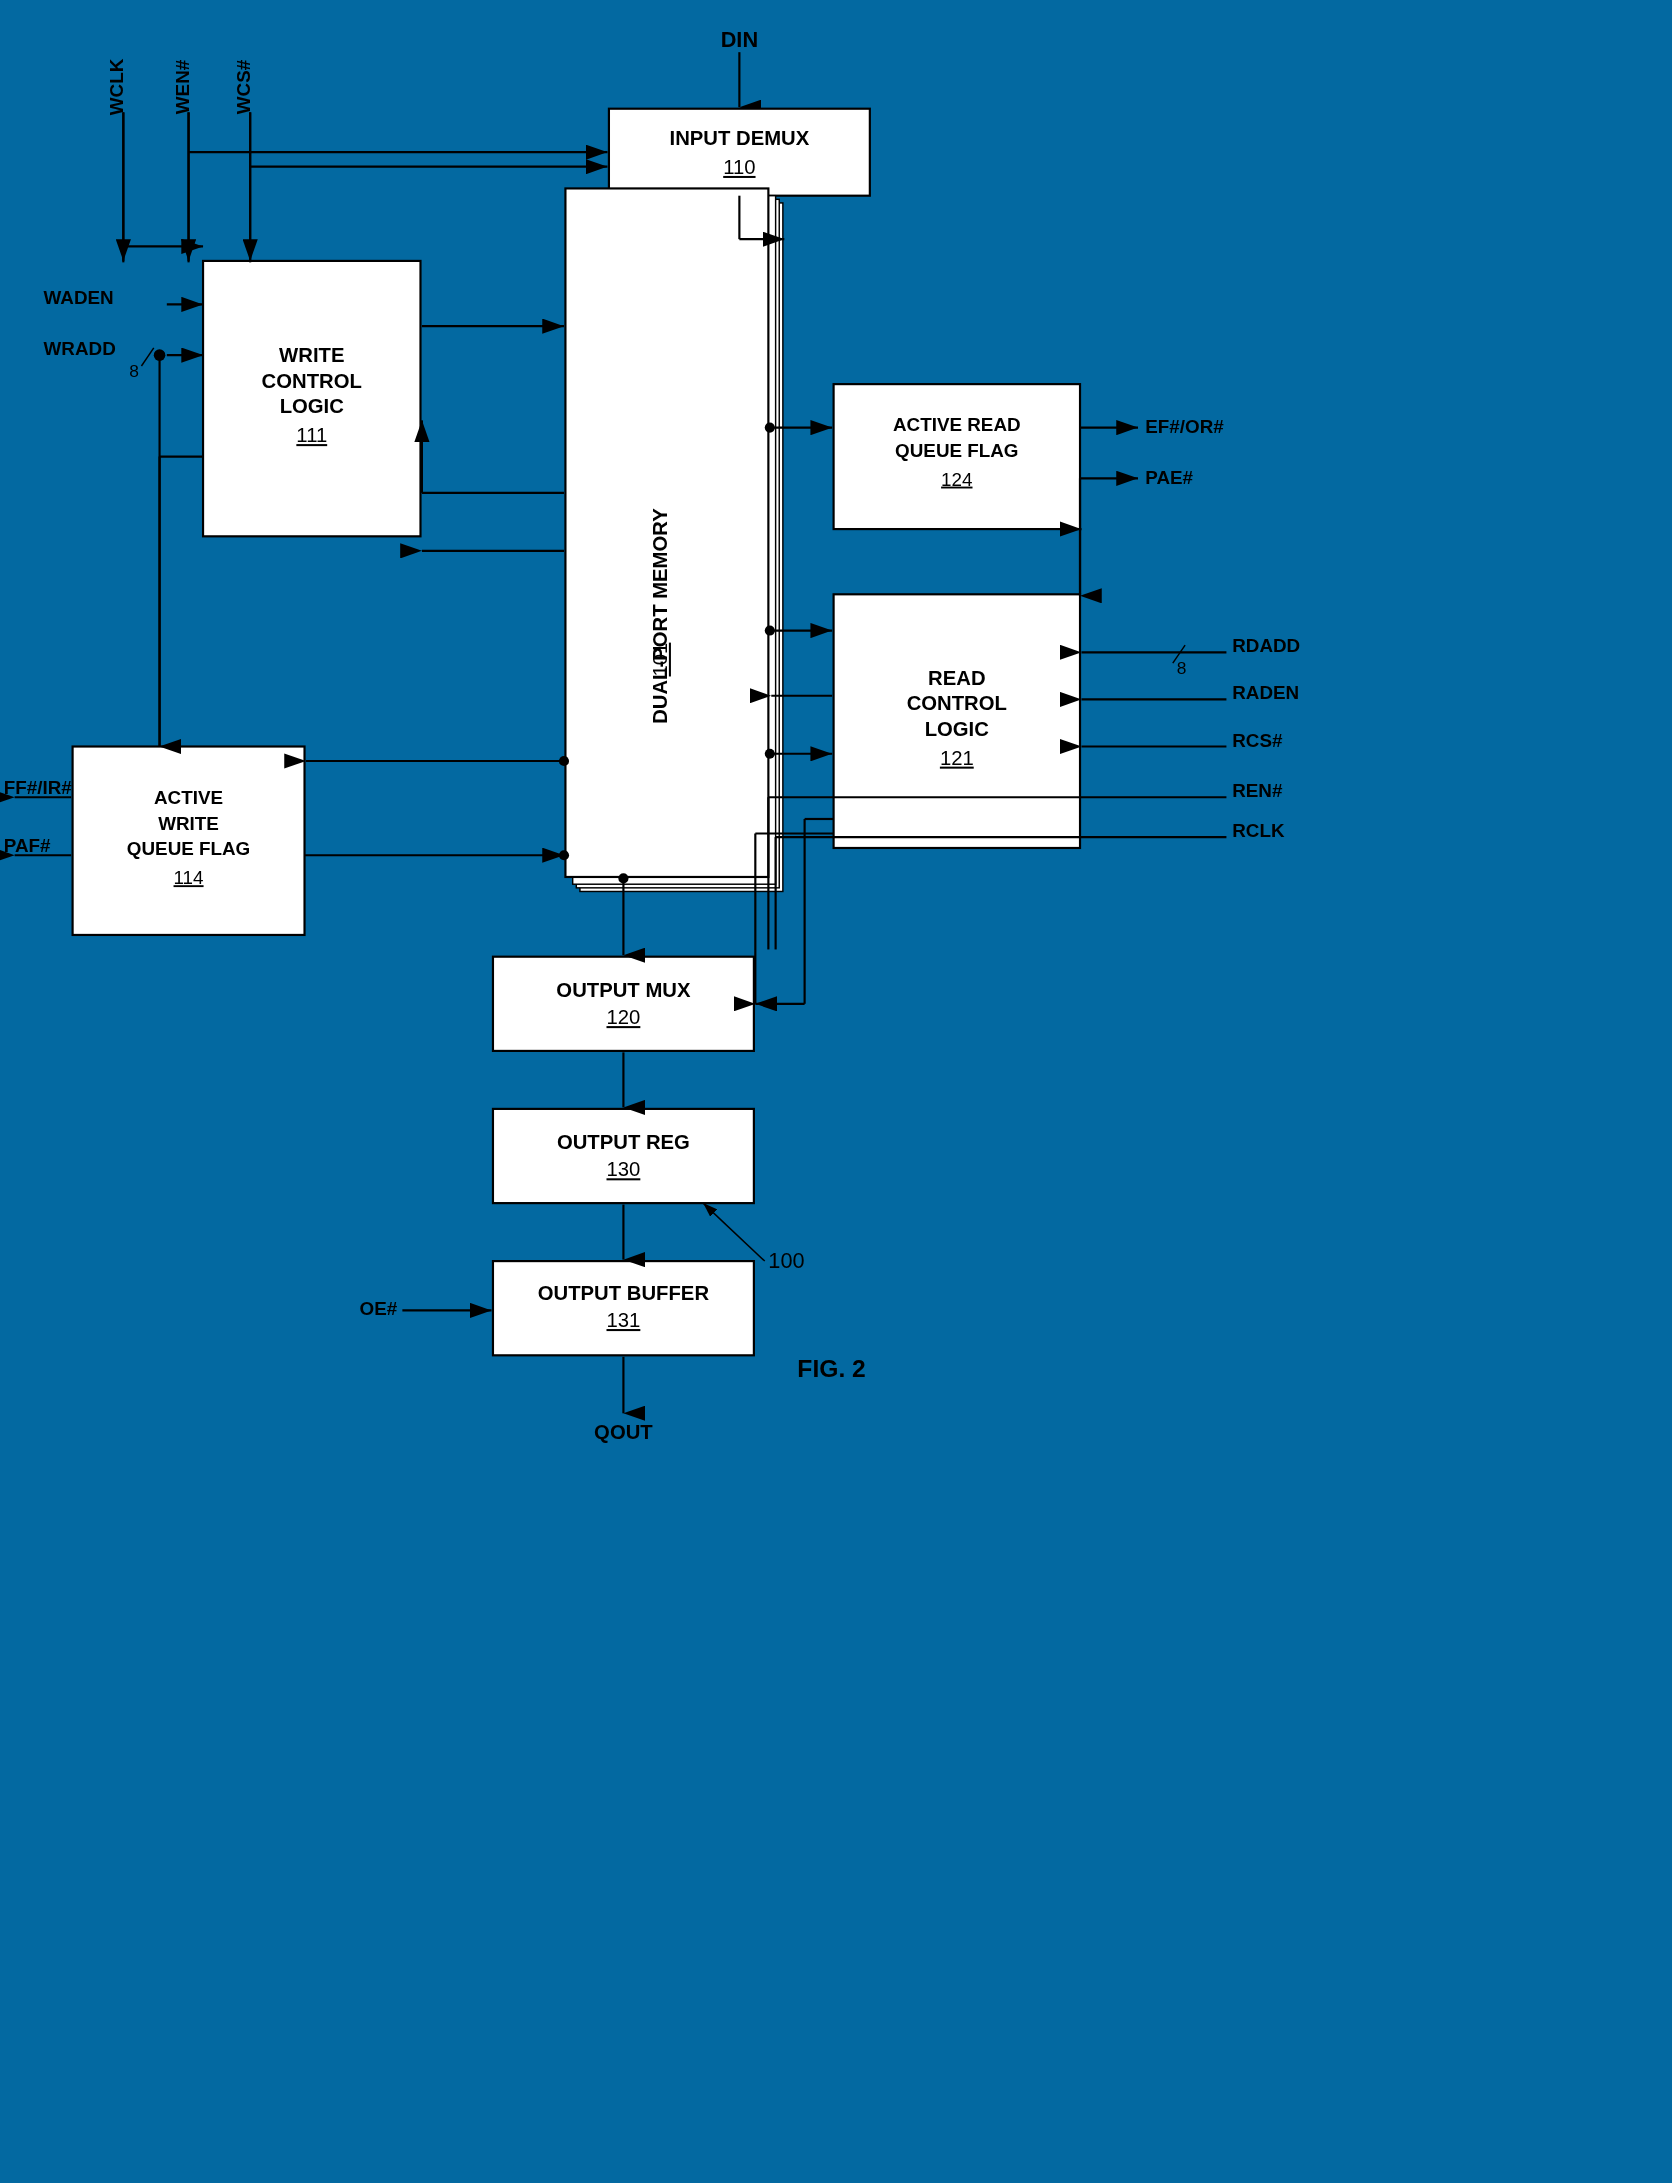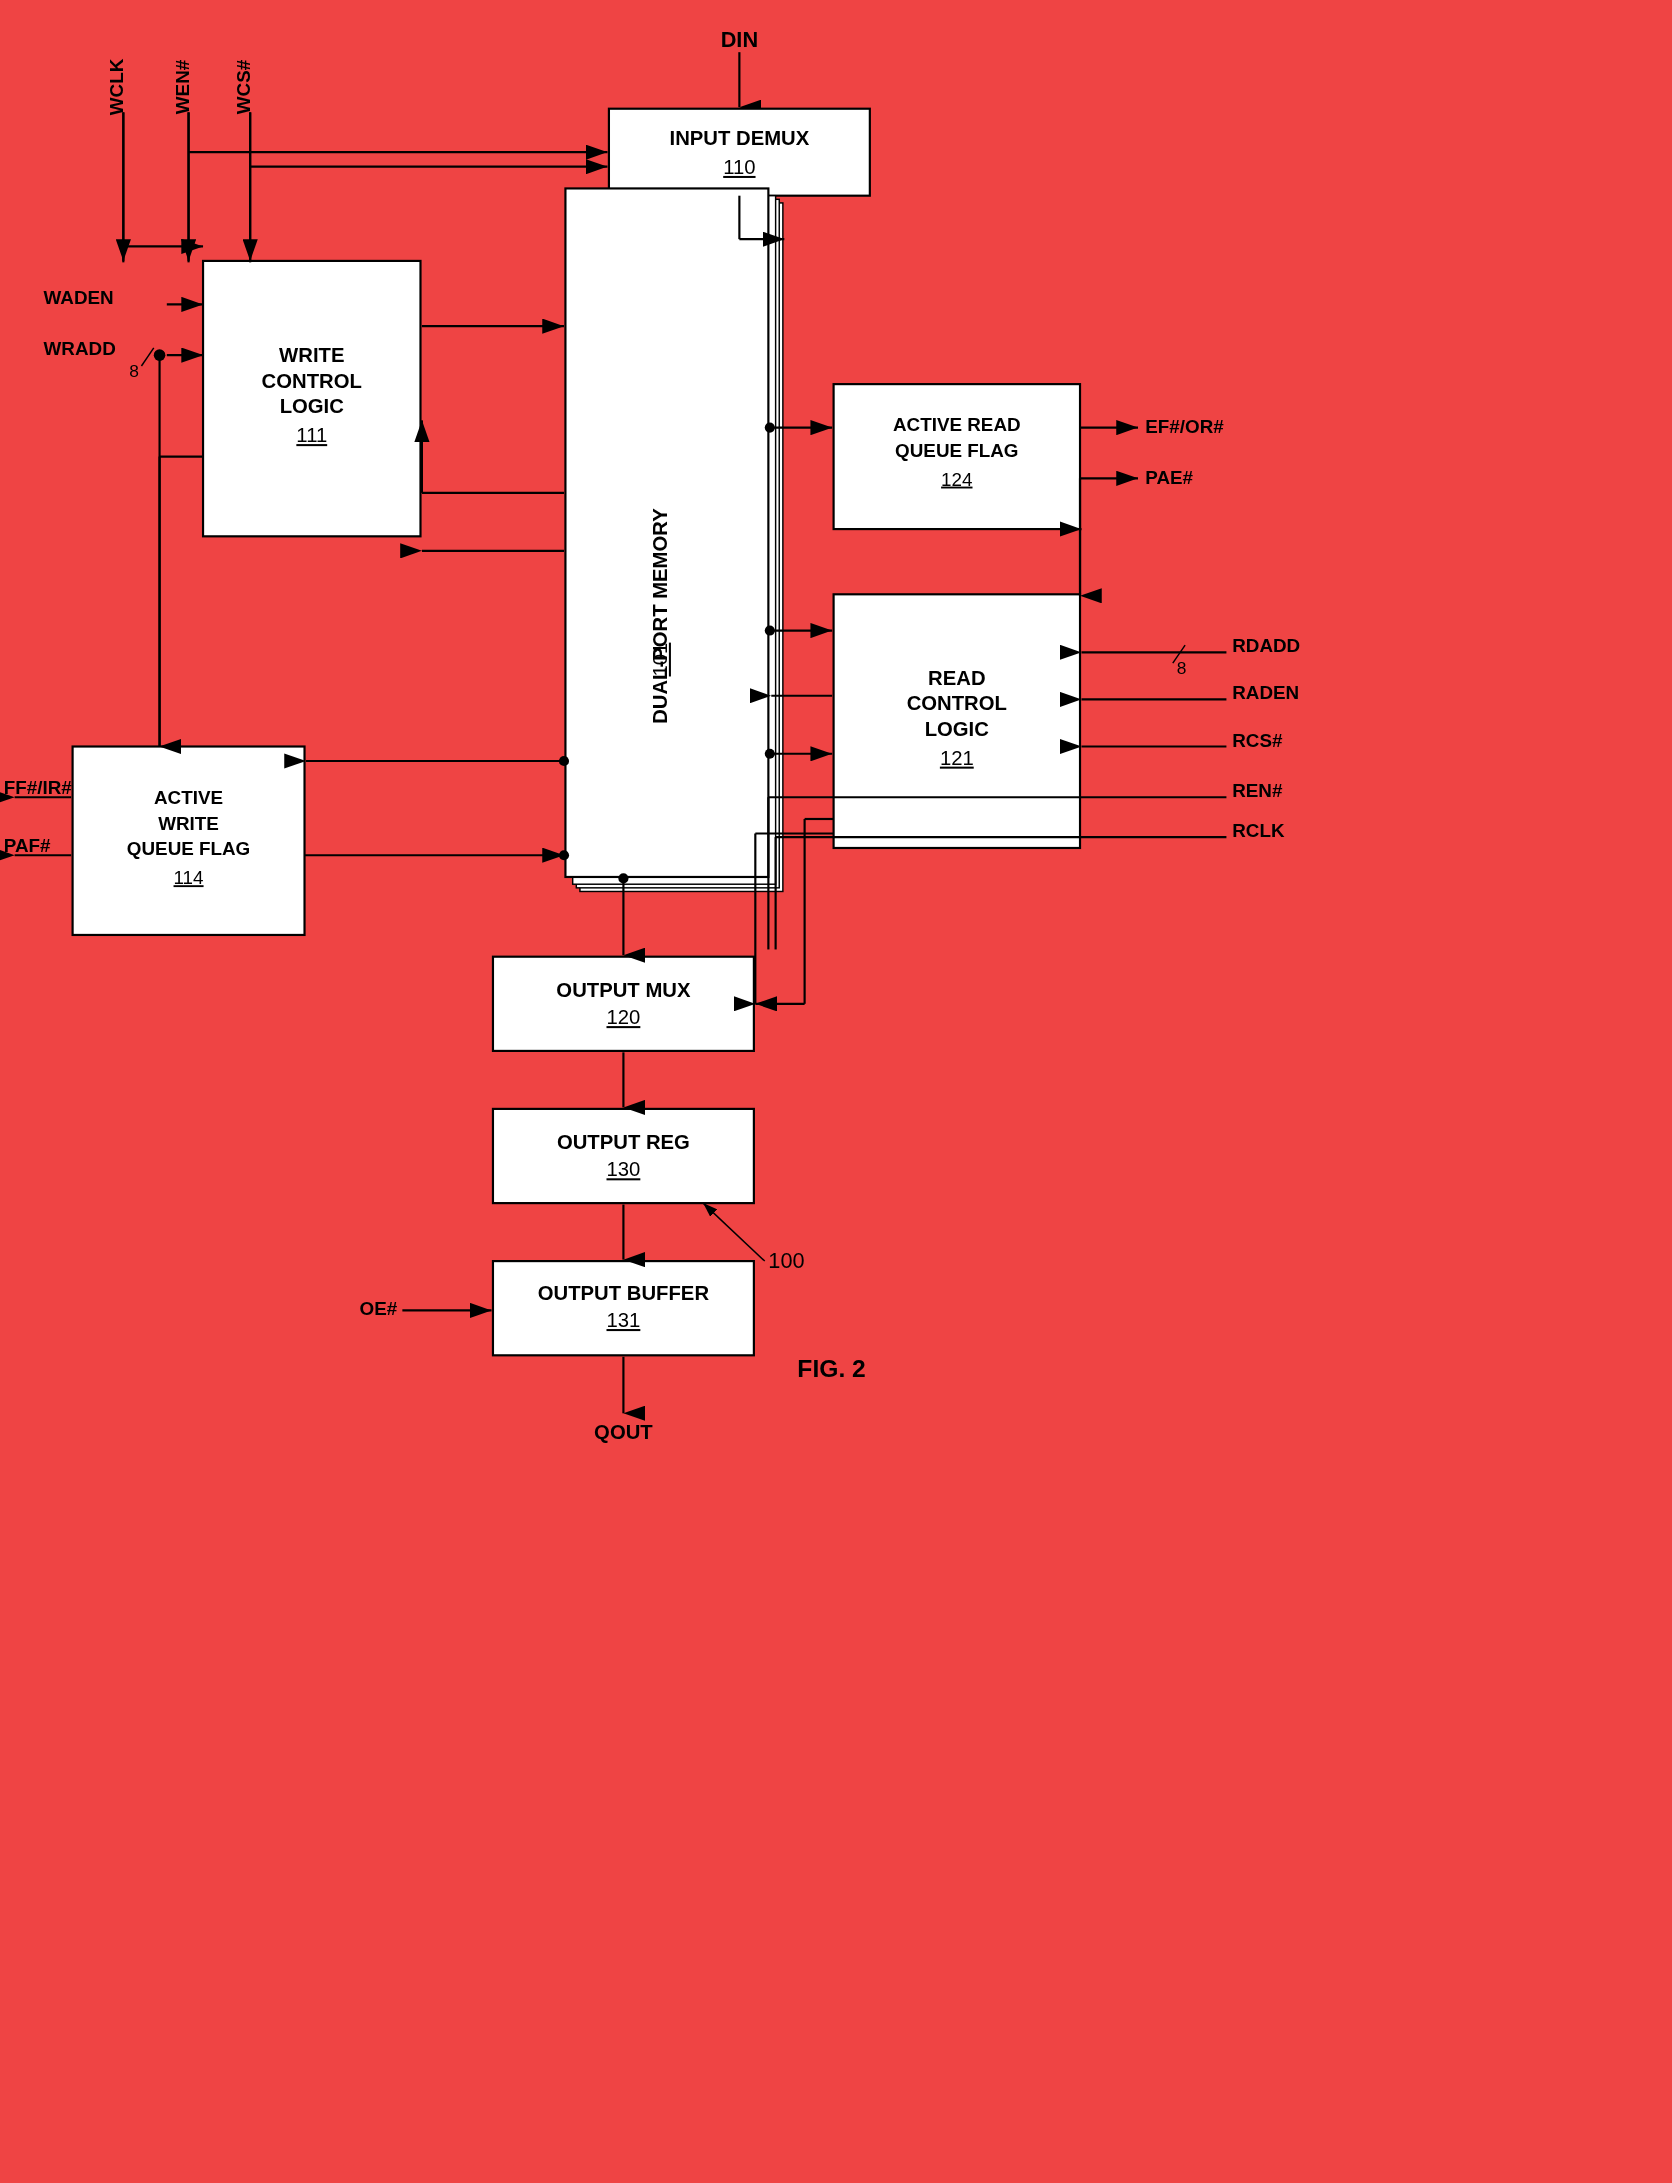--- a/index.html
+++ b/index.html
@@ -9,21 +9,21 @@
       height: 2183px;
       position: relative;
       font-family: Arial, sans-serif;
       overflow: hidden;
     }
     .diagram-container {
       position: absolute;
       top: 0; left: 0;
       width: 1673px;
       height: 2183px;
-      background: #ef4444;
+      background: #0369a1;
     }
     svg {
       position: absolute;
       top: 0; left: 0;
       width: 1673px;
       height: 2183px;
     }
   </style>
 </head>
 <body>

